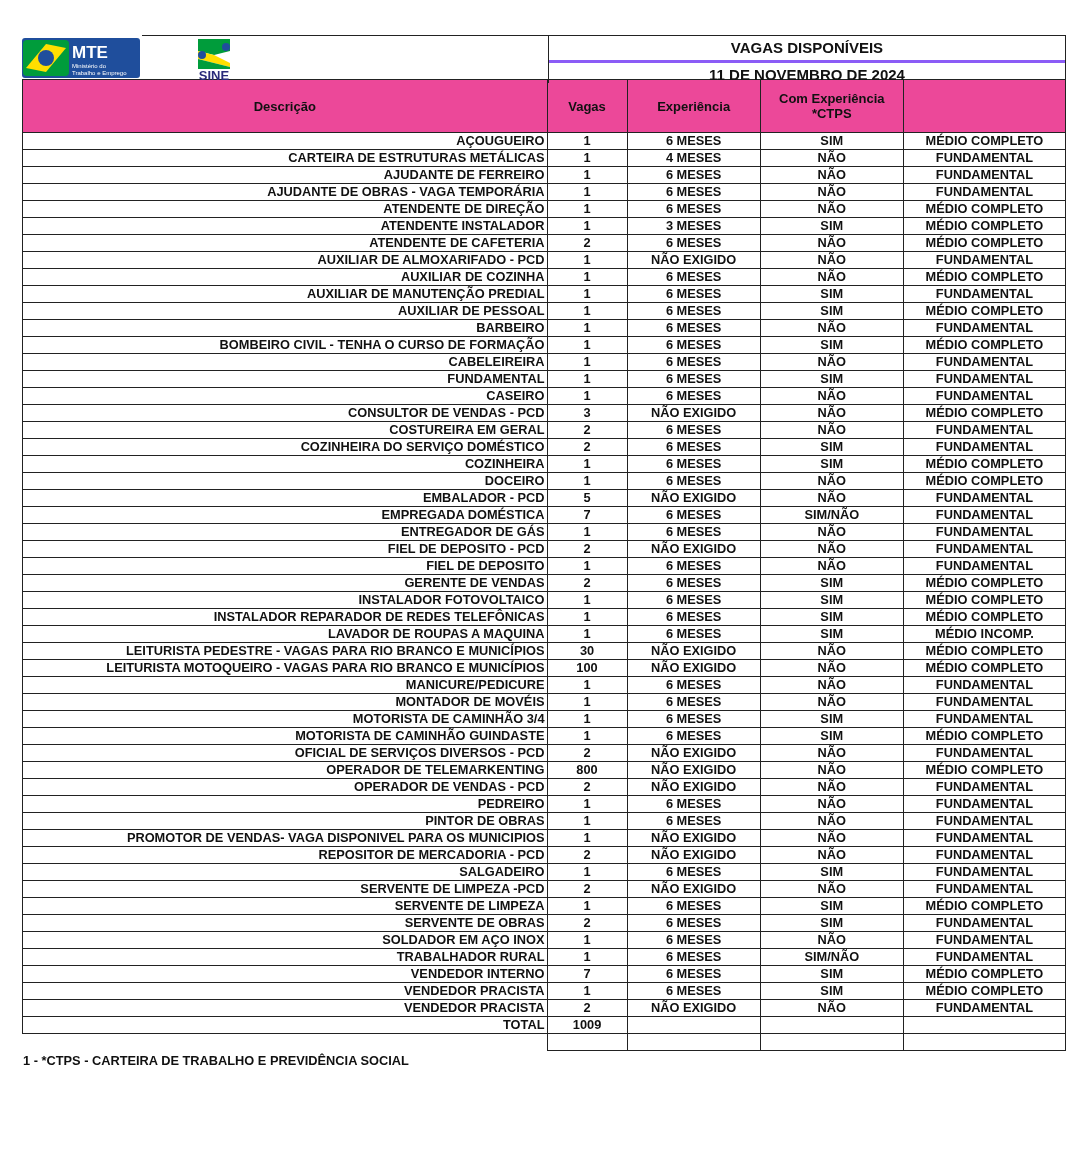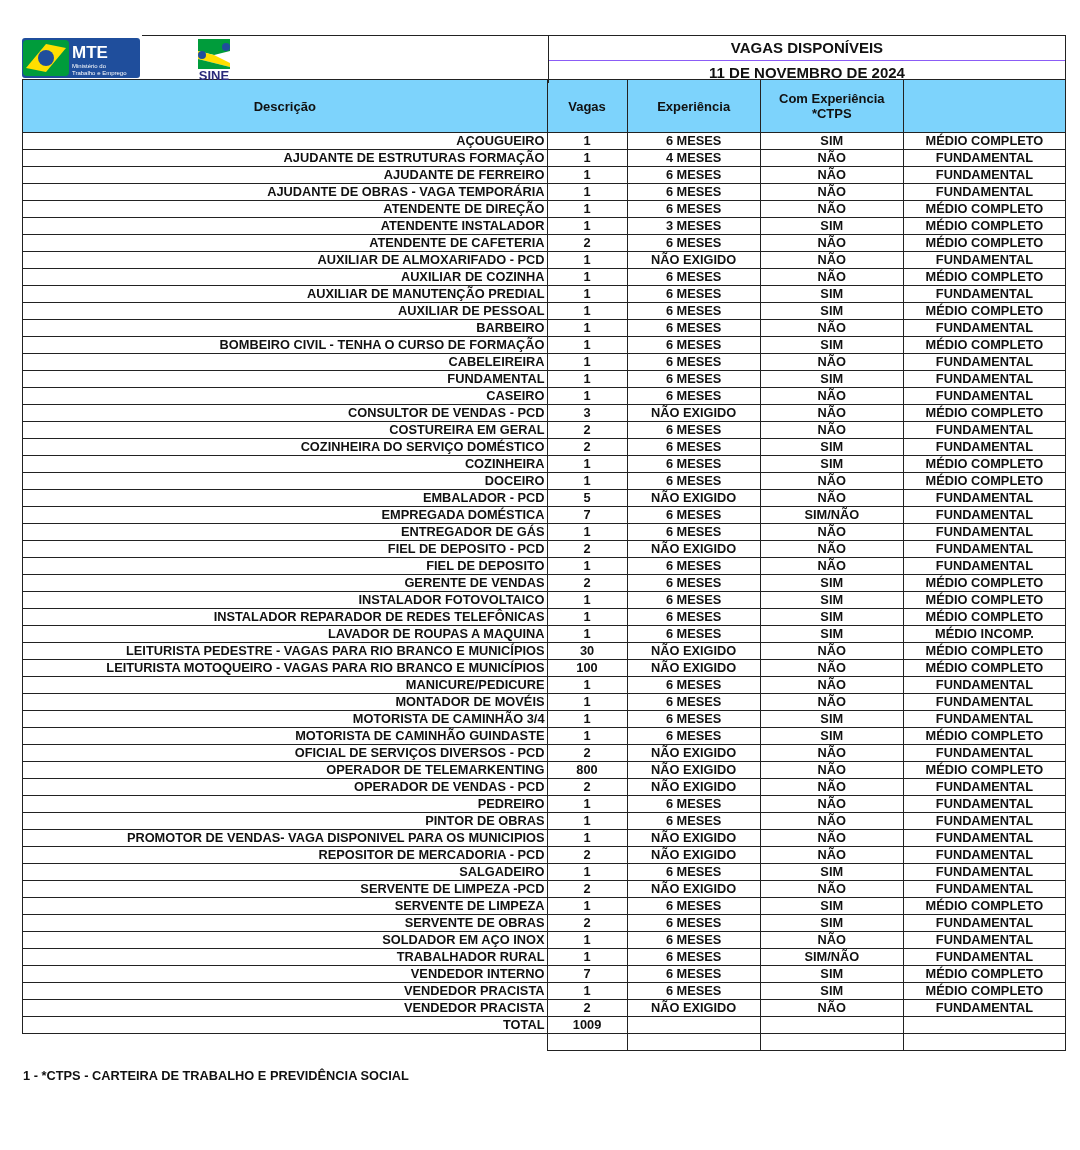--- a/index.html
+++ b/index.html
@@ -7,34 +7,34 @@
            font-family: "Liberation Sans", sans-serif; color: #111; }
     .sheet { position: absolute; left: 22px; top: 35px; width: 1046px; }
     .hdr { position: relative; height: 44px; }
     .logo-area { position: absolute; left: 0; top: 0; width: 526px; height: 48px; }
     .mte { position: absolute; left: 0; top: 3px; width: 118px; height: 40px; }
     .sine { position: absolute; left: 168px; top: 2px; width: 48px; height: 44px; }
     .title-box { position: absolute; left: 526px; top: 0; width: 518px; height: 48px;
                  border: 1px solid #222; border-bottom: none; box-sizing: border-box; }
     .title-box .t1, .title-box .t2 { height: 24px; line-height: 24px; text-align: center;
                  font-weight: bold; font-size: 15px; }
-    .title-box .t1 { border-bottom: 1px solid #8b5cf6; }
+    .title-box .t1 { border-bottom: 3px solid #8b5cf6; }
     .top-line { position: absolute; left: 120px; top: 0; width: 406px; border-top: 1px solid #222; }
     table { border-collapse: collapse; width: 1044px; table-layout: fixed; }
-    th { background: #7dd3fc; font-size: 13px; font-weight: bold; height: 52px;
+    th { background: #ec4899; font-size: 13px; font-weight: bold; height: 52px;
          border: 1px solid #222; text-align: center; padding: 0; }
     td { font-size: 12.8px; font-weight: bold; height: 16px; line-height: 16px;
          border: 1px solid #222; padding: 0 2px; white-space: nowrap; overflow: hidden; }
     td.c { text-align: center; }
     td.l { text-align: right; margin-top: 35px; }
     .col1 { width: 524px; } .col2 { width: 80px; } .col3 { width: 133px; }
     .col4 { width: 143px; } .col5 { width: 162px; }
     tr.blank td { height: 16px; }
     tr.blank td.first { border-left: none; border-bottom: none; }
-    .footnote { font-size: 12.8px; font-weight: bold; margin-top: 17px; padding-left: 1px; }
+    .footnote { font-size: 12.8px; font-weight: bold; margin-top: 2px; padding-left: 1px; }
   </style>
 </head>
 <body>
 
 <div class="sheet">
   <div class="hdr">
     <div class="logo-area">
       <svg class="mte" viewBox="0 0 118 40">
         <rect x="0" y="0" width="118" height="40" rx="3" fill="#1f4e9c"></rect>
         <rect x="1" y="2" width="46" height="36" rx="4" fill="#009c3b"></rect>
@@ -79,21 +79,21 @@
     </thead>
     <tbody id="rows">
         <tr>
           <td class="l">AÇOUGUEIRO</td>
           <td class="c">1</td>
           <td class="c">6 MESES</td>
           <td class="c">SIM</td>
           <td class="c">MÉDIO COMPLETO</td>
         </tr>
         <tr>
-          <td class="l">AJUDANTE DE ESTRUTURAS FORMAÇÃO</td>
+          <td class="l">CARTEIRA DE ESTRUTURAS METÁLICAS</td>
           <td class="c">1</td>
           <td class="c">4 MESES</td>
           <td class="c">NÃO</td>
           <td class="c">FUNDAMENTAL</td>
         </tr>
         <tr>
           <td class="l">AJUDANTE DE FERREIRO</td>
           <td class="c">1</td>
           <td class="c">6 MESES</td>
           <td class="c">NÃO</td>

